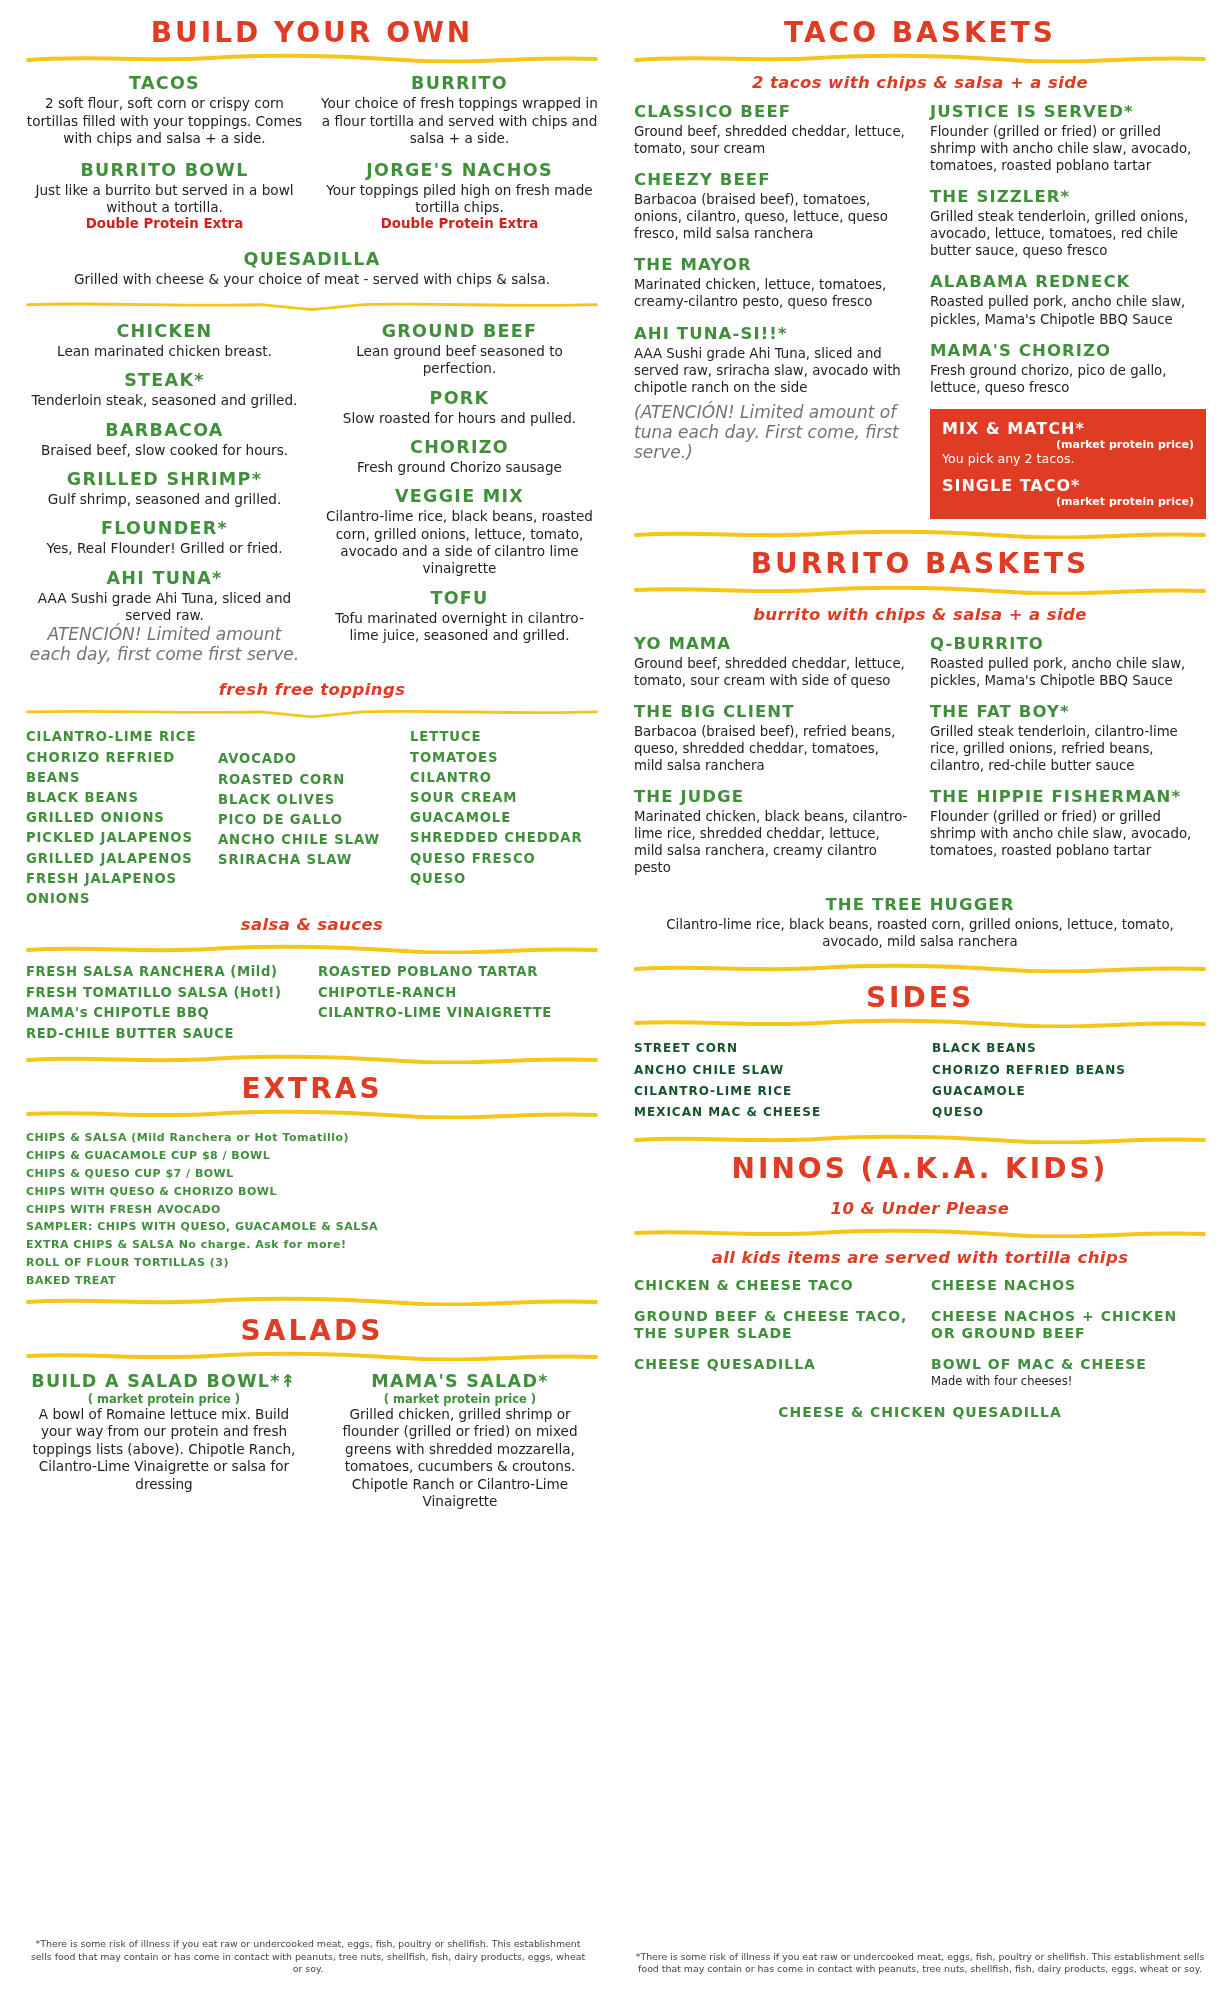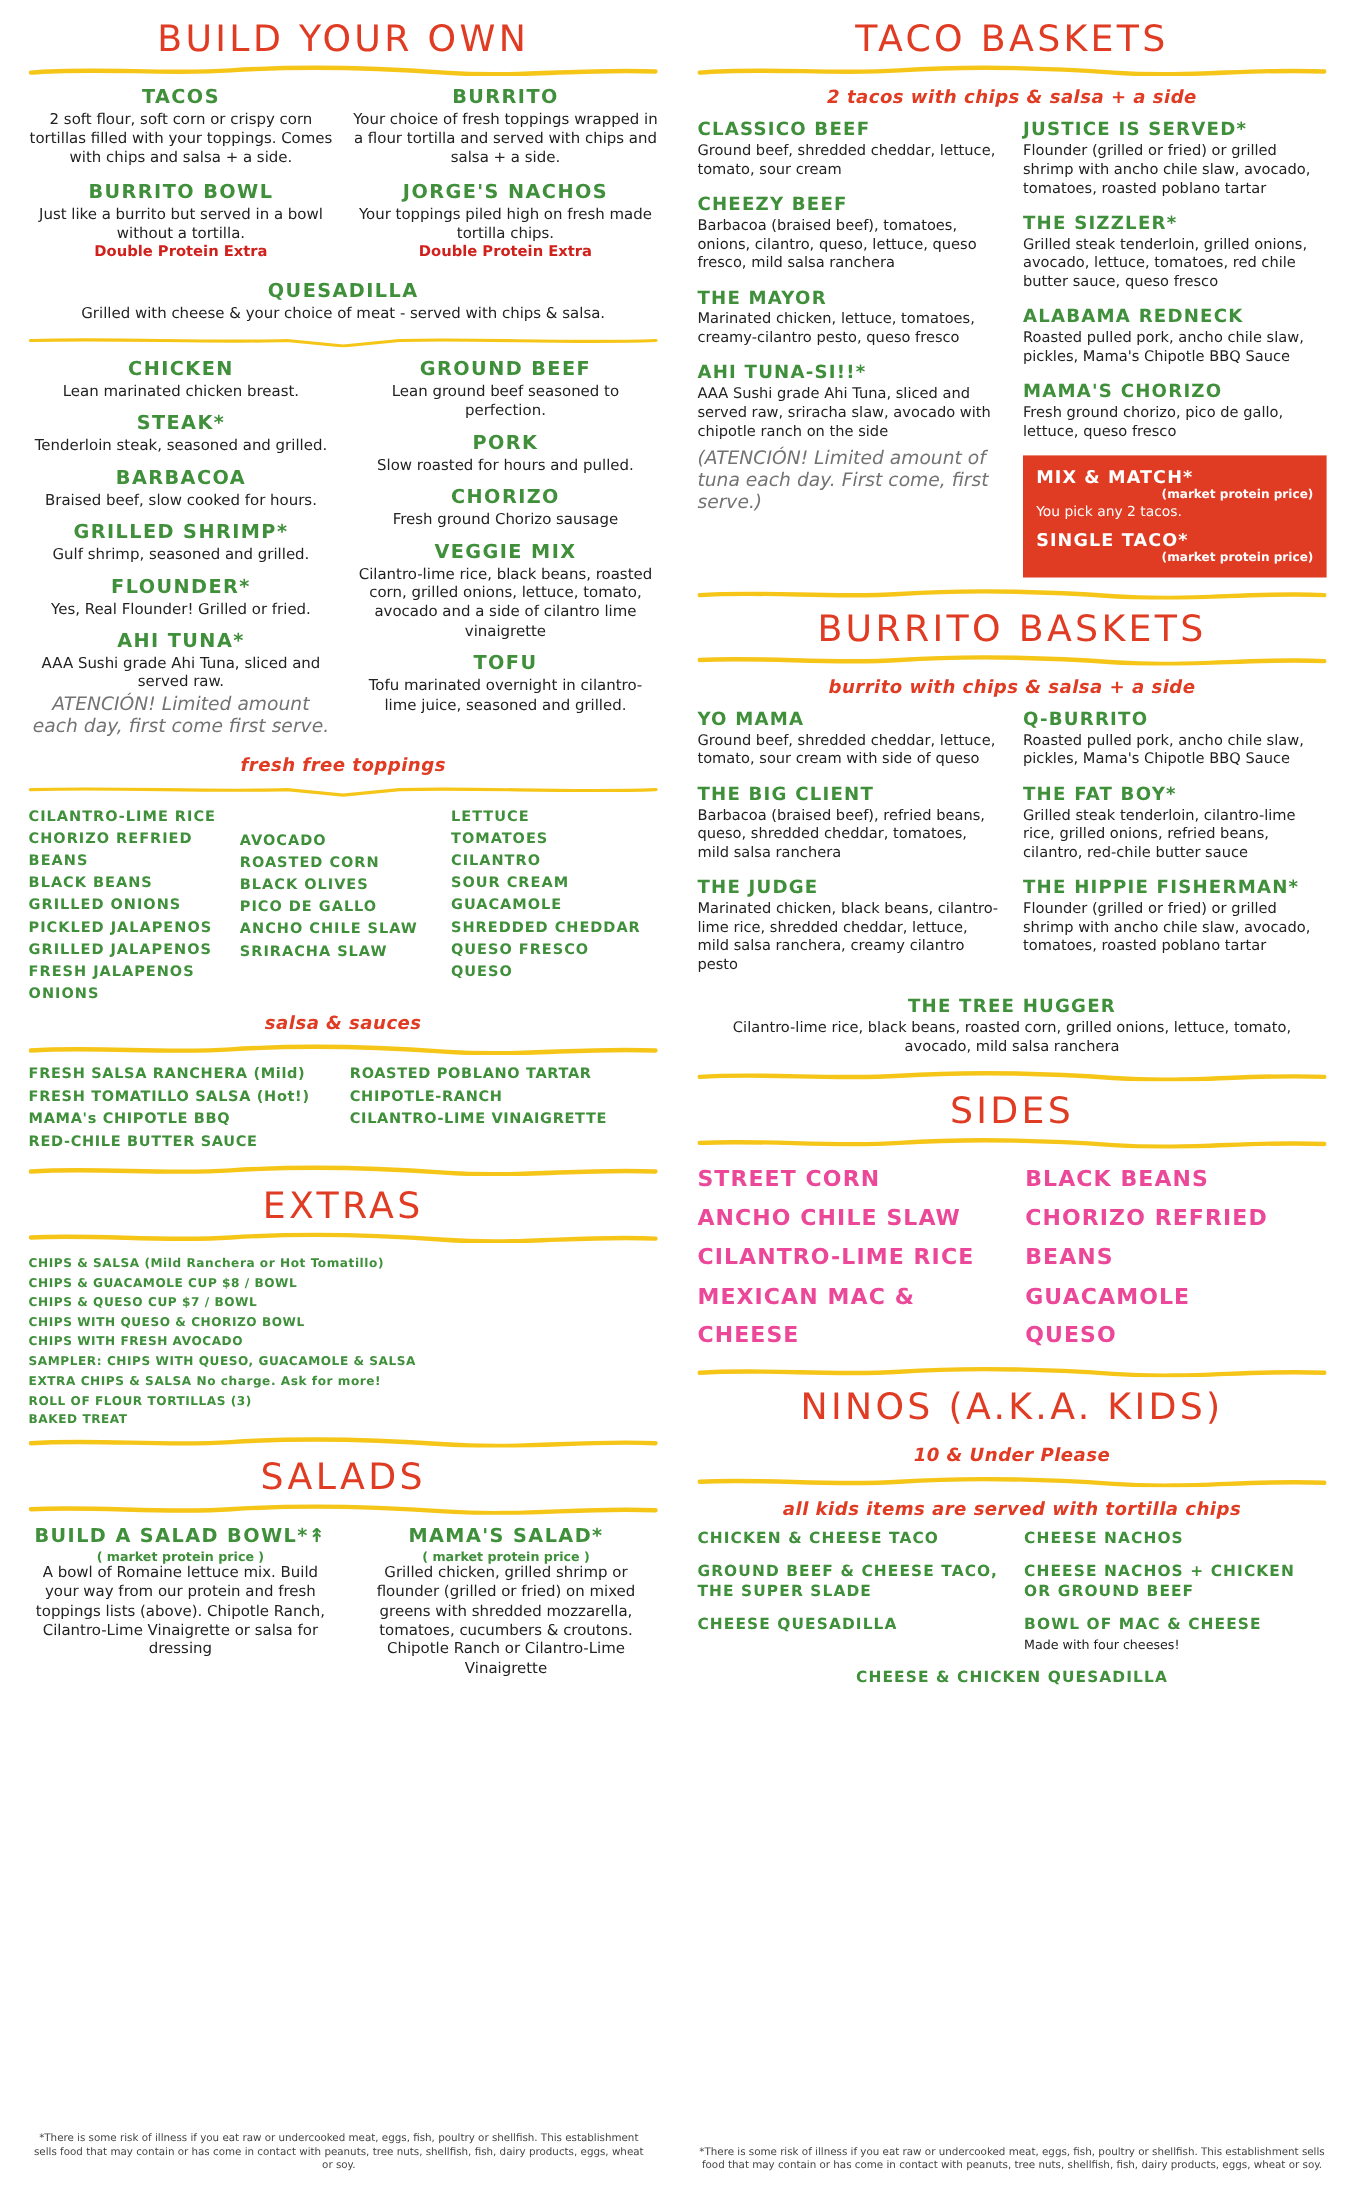--- a/index.html
+++ b/index.html
@@ -13,24 +13,24 @@
   }
   .page { position:relative; width:1232px; height:2000px; display:flex; }
   .col { width:616px; padding:14px 22px 0 22px; position:relative; }
   .col.left { padding-left:26px; padding-right:18px; }
   .col.right { padding-left:18px; padding-right:26px; }
 
   
   .display {
     font-family:"DejaVu Sans", sans-serif;
     color:#e03b23;
-    font-weight:normal;
+    font-weight:bold;
     text-align:center;
     letter-spacing:3px;
-    font-size:33px;
+    font-size:28px;
     line-height:1.05;
     margin:4px 0 6px 0;
     text-transform:uppercase;
   }
 
   
   .squig { height:10px; margin:6px 0 10px 0; position:relative; }
   .squig svg { display:block; width:100%; height:10px; }
   .squig.tight { margin:4px 0 8px 0; }
 
@@ -111,21 +111,21 @@
     margin-top:6px;
   }
   .mixmatch .mm-title { font-weight:bold; letter-spacing:1px; font-size:16px; text-transform:uppercase;}
   .mixmatch .mm-sub { font-size:11px; font-weight:bold; line-height:1.25;text-align:right; }
   .mixmatch .mm-line { font-size:12.6px; line-height:1.3; }
   .mixmatch .mm-gap { height:8px; }
 
   
   .sides-cols { display:flex; gap:24px; }
   .sides-cols ul { flex:1; }
-  .sides-cols li { list-style:none; color:#ec4899; font-weight:bold; letter-spacing:1px; font-size:20px; line-height:1.78; text-transform:uppercase;}
+  .sides-cols li { list-style:none; color:#14532d; font-weight:bold; letter-spacing:1px; font-size:12px; line-height:1.78; text-transform:uppercase;}
 
   
   .kids-cols { display:flex; gap:22px; }
   .kids-cols > div { flex:1; }
   .kids-item { color:#3f8f3b; font-weight:bold; letter-spacing:1px; font-size:14px; text-transform:uppercase; line-height:1.25; margin-bottom:13px;}
   .kids-item .sub { display:block; color:#222; font-weight:normal; letter-spacing:0; text-transform:none; font-size:11.5px; margin-top:1px;}
   .kids-center { text-align:center; color:#3f8f3b; font-weight:bold; letter-spacing:1px; font-size:14px; text-transform:uppercase; margin-top:2px;}
 
   
   .salads { display:flex; gap:20px; text-align:center; }

